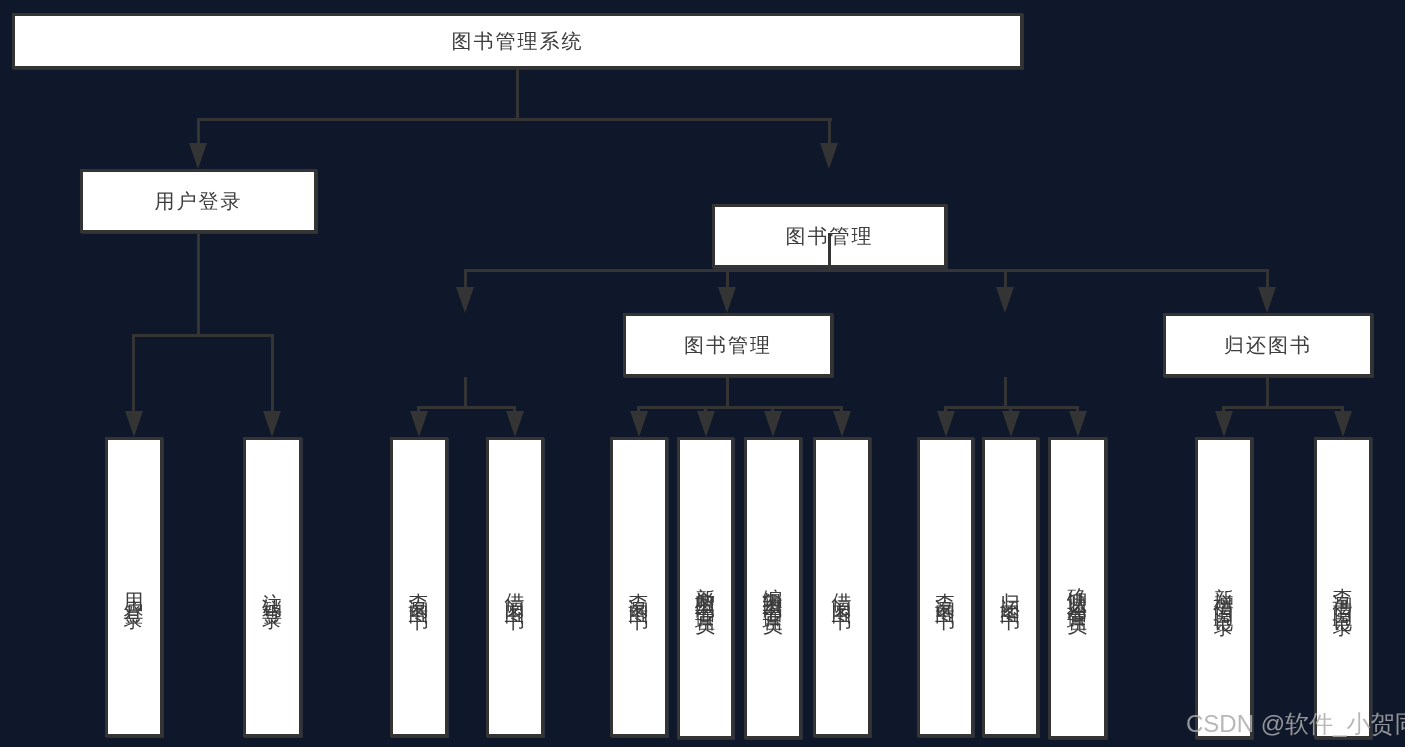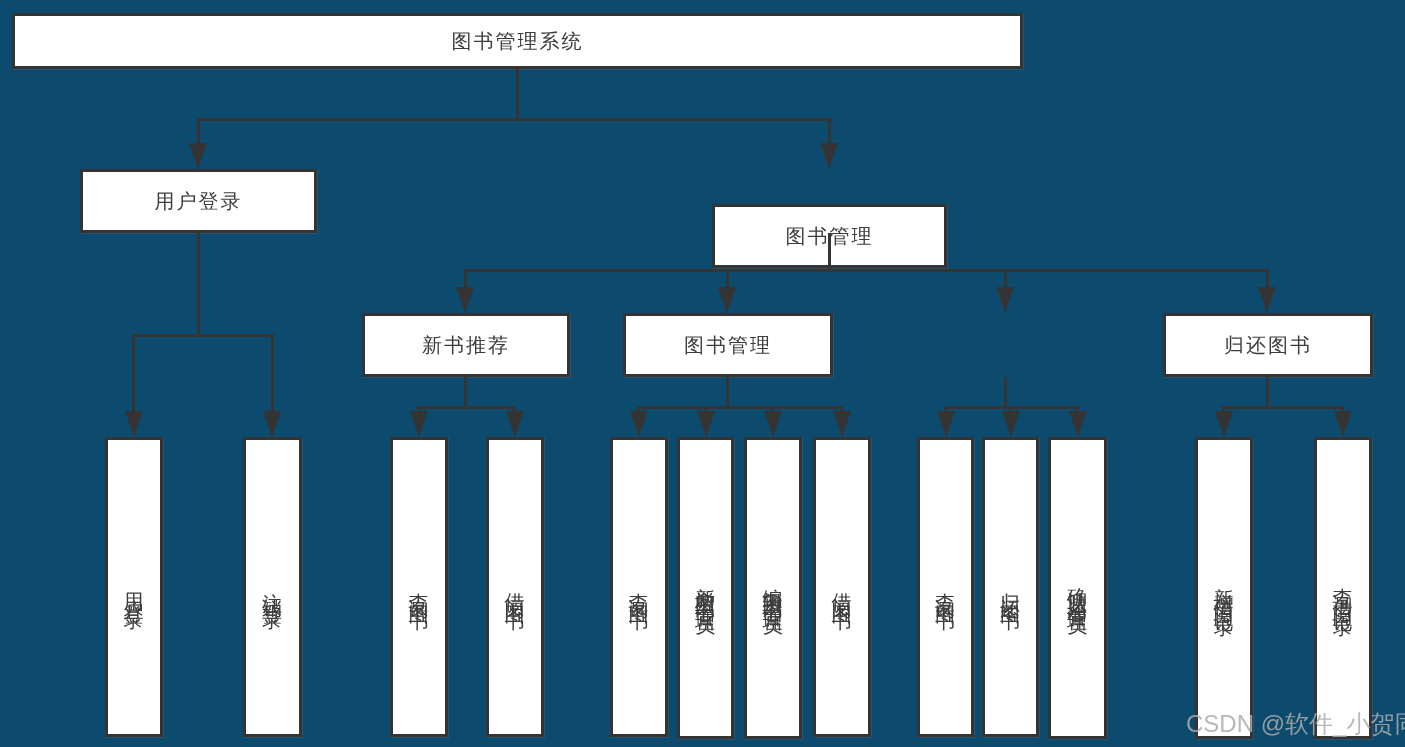--- a/index.html
+++ b/index.html
@@ -4,21 +4,21 @@
 <style>
   html, body { margin: 0; padding: 0; }
   body {
     font-family: "Liberation Sans", "DejaVu Sans", sans-serif;
     background: #ffffff;
   }
   .canvas {
     position: relative;
     width: 1405px;
     height: 747px;
-    background: #0c4a6e;
+    background: #0f172a;
     overflow: hidden;
   }
   .node {
     position: absolute;
     box-sizing: border-box;
     border: 3px solid #343434;
     background: #ffffff;
     color: #3c3c3c;
     display: flex;
     align-items: center;
@@ -92,23 +92,20 @@
   <div class="hline" style="left:464px; top:269px; width:805px;"></div>
   <div class="vline" style="left:464px; top:269px; height:20px;"></div>
   <div class="arrowhead" style="left:456px; top:287px;"></div>
   <div class="vline" style="left:726px; top:269px; height:20px;"></div>
   <div class="arrowhead" style="left:718px; top:287px;"></div>
   <div class="vline" style="left:1004px; top:269px; height:20px;"></div>
   <div class="arrowhead" style="left:996px; top:287px;"></div>
   <div class="vline" style="left:1266px; top:269px; height:20px;"></div>
   <div class="arrowhead" style="left:1258px; top:287px;"></div>
 
-  <div class="node hnode" style="left:362px; top:313px; width:208px; height:64px;">
-    <span>新书推荐</span>
-  </div>
   <div class="node hnode" style="left:623px; top:313px; width:210px; height:64px;">
     <span>图书管理</span>
   </div>
   <div class="node hnode" style="left:1163px; top:313px; width:210px; height:64px;">
     <span>归还图书</span>
   </div>
 
   <div class="vline" style="left:197px; top:233px; height:104px;"></div>
   <div class="hline" style="left:132px; top:334px; width:141px;"></div>
   <div class="vline" style="left:132px; top:334px; height:79px;"></div>

